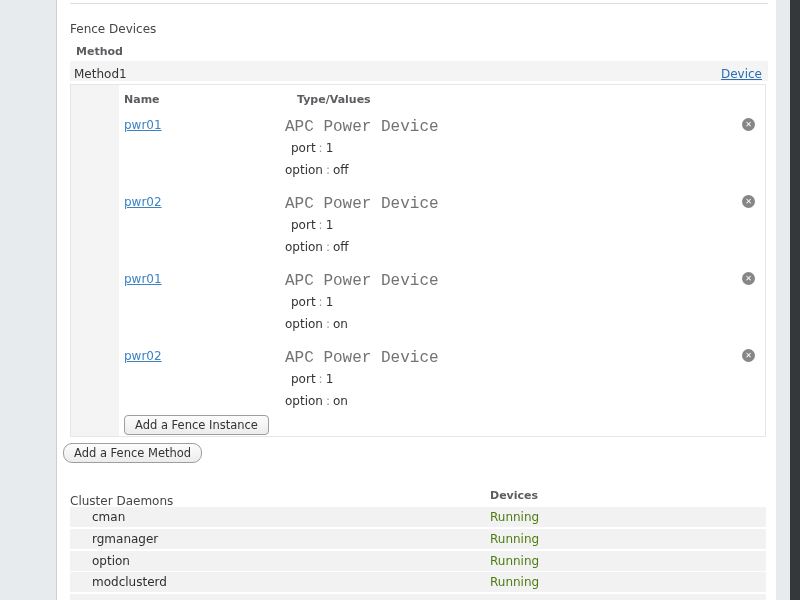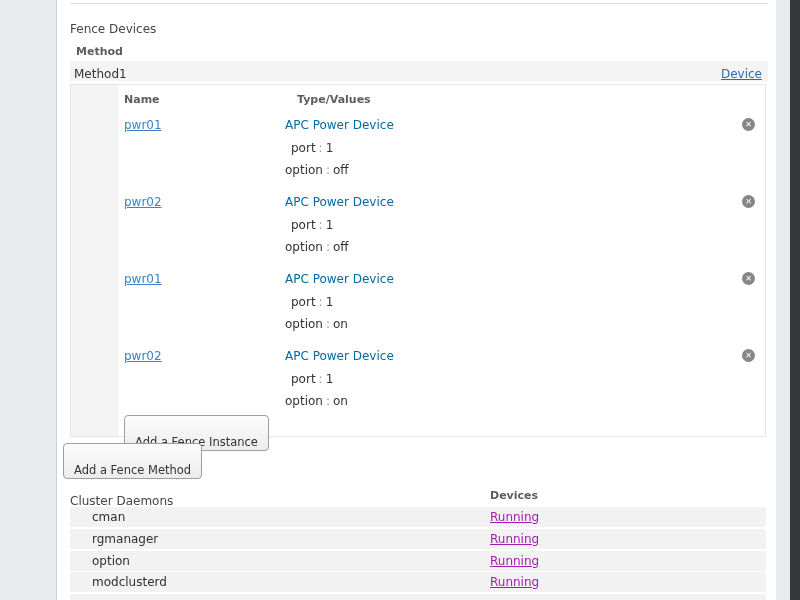--- a/index.html
+++ b/index.html
@@ -31,41 +31,41 @@
 
   
   .inst-table { position:absolute; left:70px; top:84px; width:696px; height:353px;
                 background:#ffffff; border:1px solid #e5e6e7; }
   .inst-gray-col { position:absolute; left:0; top:0; width:48px; height:100%;
                    background:#f4f4f5; }
   .inst-head-name { position:absolute; left:53px; top:8px; }
   .inst-head-type { position:absolute; left:226px; top:8px; }
   .inst { position:absolute; left:0; width:100%; height:60px; }
   .inst-name { position:absolute; left:53px; top:0; font-size:12px; color:#3c82c4; }
-  .inst-type { position:absolute; left:214px; top:0; font-size:12px; color:#0369a1; }
+  .inst-type { position:absolute; left:214px; top:0; font-size:16px; color:#737373;font-family:Liberation Mono, monospace; }
   .inst-attr1 { position:absolute; left:214px; top:23px; font-size:12px; color:#333;margin-left:6px; }
   .inst-attr2 { position:absolute; left:214px; top:45px; font-size:12px; color:#333; }
   .sep { color:#999; padding:0 3px; }
   .x-icon { position:absolute; left:671px; top:0; width:13px; height:13px;
             border-radius:50%; background:#868686; color:#ffffff; font-size:8px;
             line-height:13px; text-align:center; font-weight:bold; cursor:pointer; }
 
   
-  .btn { position:absolute; height:20px; padding:17px 10px; font-size:11.5px; color:#333;
+  .btn { position:absolute; height:20px; padding:0 10px; font-size:11.5px; color:#333;
          background:linear-gradient(#fcfcfc,#ececec); border:1px solid #9e9e9e;
          border-radius:4px; line-height:18px; cursor:pointer;
          font-family:"DejaVu Sans","Liberation Sans",sans-serif; }
   .btn-add-instance { left:53px; top:330px; }
-  .btn-add-method   { left:63px; top:443px; }
+  .btn-add-method   { left:63px; top:443px;border-radius:9px; }
 
   
   .daemon-row { position:absolute; left:70px; width:696px; height:20px;
                 background:#f2f2f3; }
   .daemon-name { position:absolute; left:22px; top:3px; font-size:12px; color:#2f2f2f; }
-  .daemon-status { position:absolute; left:420px; top:3px; font-size:12px; color:#a21caf;text-decoration:underline; }
+  .daemon-status { position:absolute; left:420px; top:3px; font-size:12px; color:#4d7c0f; }
 </style>
 </head>
 <body>
 
 <div id="page">
 
   <div class="left-rail"></div>
   <div class="top-hairline"></div>
 
   <div class="section-title" style="top:22px">Fence Devices</div>

